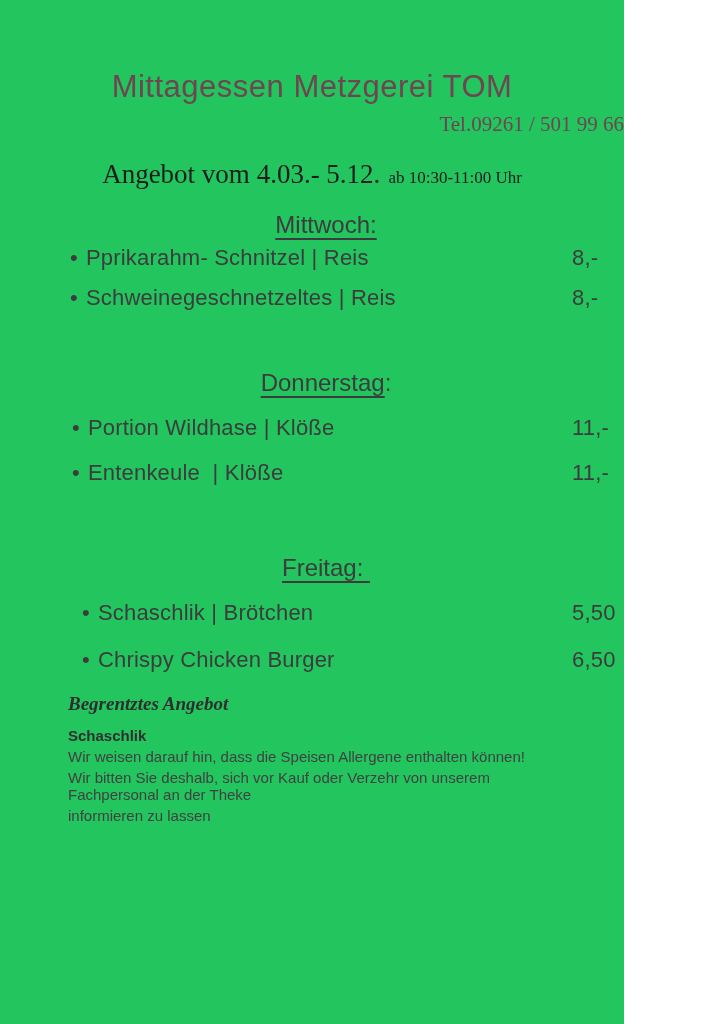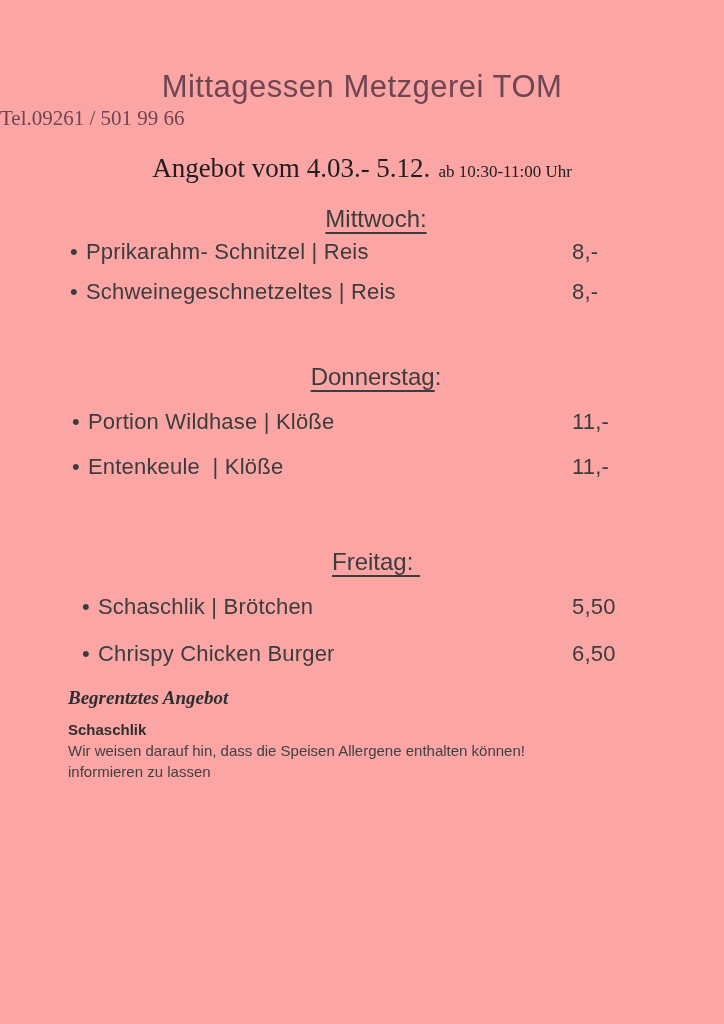--- a/index.html
+++ b/index.html
@@ -2,40 +2,40 @@
 <html><head>
 <meta charset="utf-8">
 <style>
   html, body {
     margin: 0;
     padding: 0;
     background: #ffffff;
   }
   .page {
     position: relative;
-    width: 724px;
+    width: 624px;
     height: 1024px;
-    background: #fca5a5;
+    background: #22c55e;
     overflow: hidden;
     font-family: "Liberation Sans", sans-serif;
     box-sizing: border-box;
     padding-top: 70px;
   }
   
   .title {
     text-align: center;
     font-size: 31px;
     line-height: 34px;
     font-weight: 400;
     letter-spacing: 0.5px;
     color: #6e4551;
   }
   .phone {
-    margin-top: 2px;
-    text-align: left;
+    margin-top: 8px;
+    text-align: right;
     font-family: "Liberation Serif", serif;
     font-size: 21px;
     line-height: 24px;
     color: #6e4551;
   }
   .offer-line {
     margin-top: 22px;
     text-align: center;
     font-family: "Liberation Serif", serif;
     color: #1e1e1e;
@@ -167,16 +167,17 @@
     </div>
     <div class="menu-row row-f2">
       <span class="bullet">•</span><span class="item-name">Chrispy Chicken Burger</span>
       <span class="item-price">6,50</span>
     </div>
 
     <div class="limited-note">Begrentztes Angebot</div>
 
     <div class="info-heading">Schaschlik</div>
     <div class="info-line first">Wir weisen darauf hin, dass die Speisen Allergene enthalten können!</div>
+    <div class="info-line">Wir bitten Sie deshalb, sich vor Kauf oder Verzehr von unserem Fachpersonal an der Theke</div>
     <div class="info-line">informieren zu lassen</div>
 
   </div>
 </div>
 
 </body></html>

